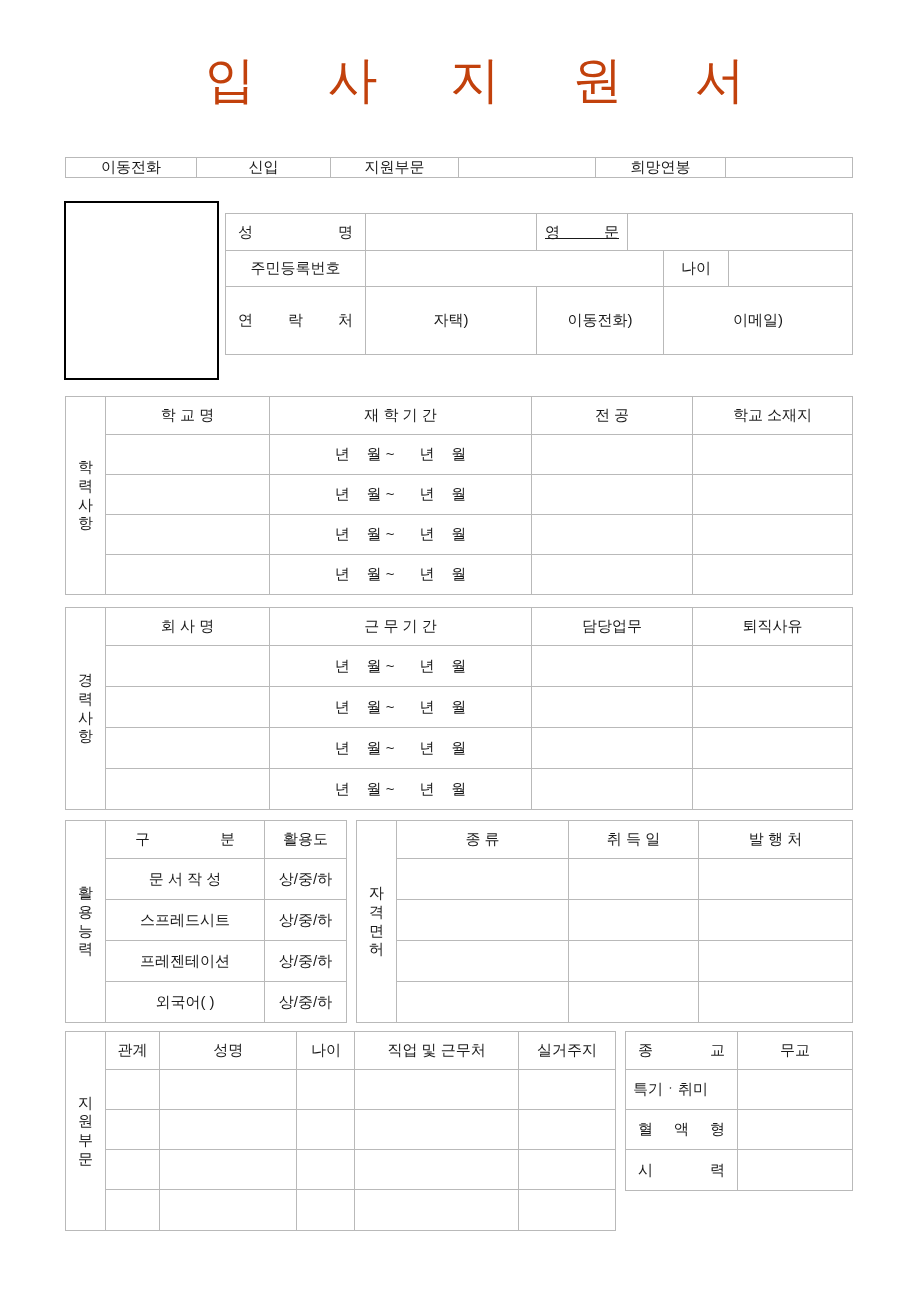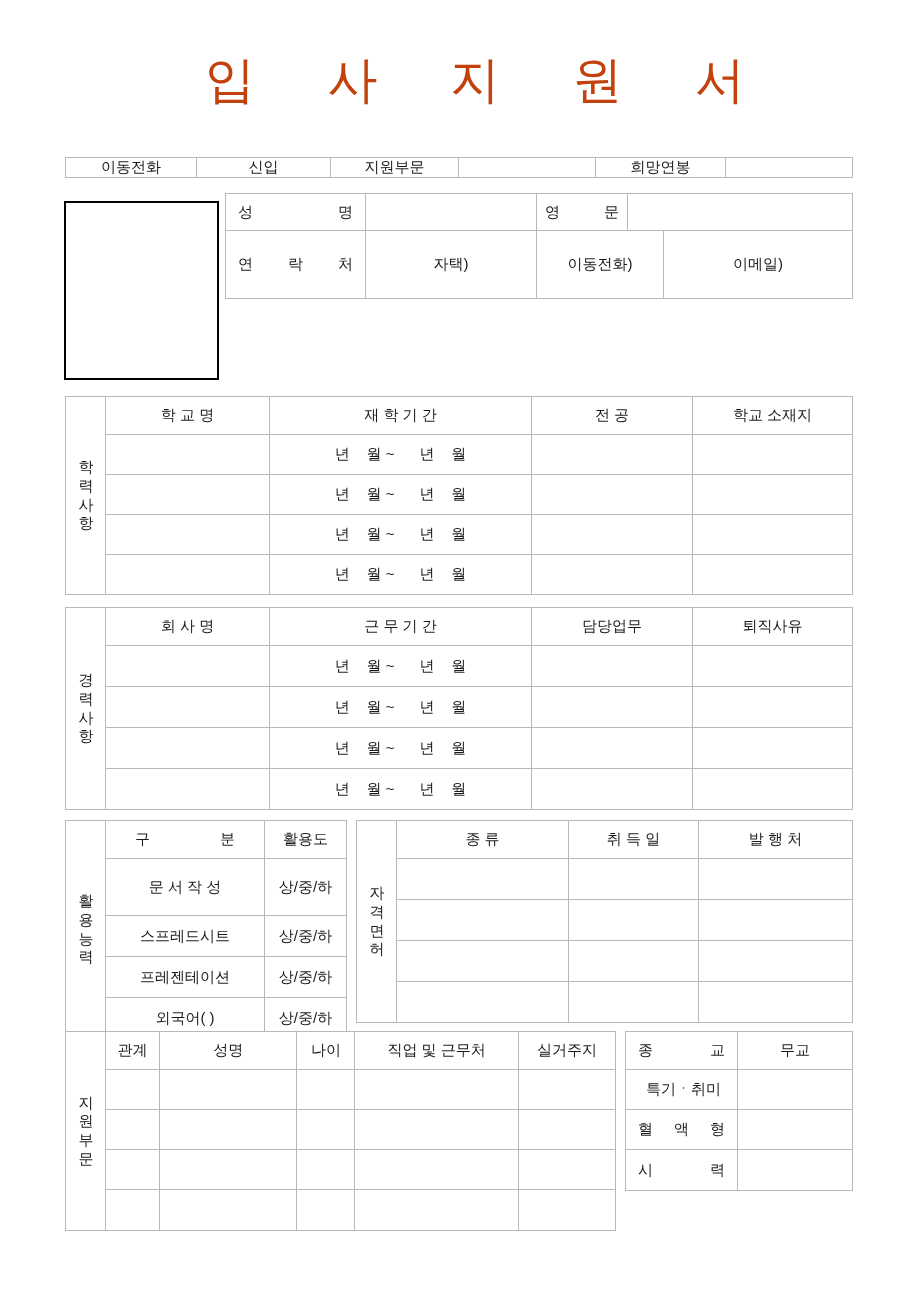--- a/index.html
+++ b/index.html
@@ -62,40 +62,40 @@
     display: block;
     text-align: justify;
     text-align-last: justify;
     padding: 0 9px;
   }
   .spread-narrow {
     display: block;
     text-align: justify;
     text-align-last: justify;
     padding: 0 5px;
+    text-decoration: underline;
   }
   .leftpad {
     display: block;
-    text-align: center;
+    text-align: left;
     padding-left: 4px;
   }
   
   td.vlabel {
     font-size: 15px;
     line-height: 1.95;
     letter-spacing: 0;
     word-break: break-all;
     padding: 0;
     width: 40px;
   }
   td.vlabel .vtxt {
     display: block;
     width: 16px;
     margin: 9px auto;
-    text-align: right;
   }
   td.topleft {
     text-align: left;
     vertical-align: top;
     padding-top: 2px;
     padding-left: 4px;
   }
 
   
   .photo-box {
@@ -104,21 +104,21 @@
     top: 201px;
     width: 155px;
     height: 179px;
     border: 2px solid #000;
     background: #fff;
     box-sizing: border-box;
   }
 
   
   #tbl-apply   { left: 65px;  top: 157px; width: 787px; }
-  #tbl-personal{ left: 225px; top: 193px; width: 627px; }
+  #tbl-personal{ left: 225px; top: 213px; width: 627px; }
   #tbl-edu     { left: 65px;  top: 396px; width: 787px; }
   #tbl-career  { left: 65px;  top: 607px; width: 787px; }
   #tbl-skill   { left: 65px;  top: 820px; width: 281px; }
   #tbl-license { left: 356px; top: 820px; width: 496px; }
   #tbl-family  { left: 65px;  top: 1031px; width: 551px; }
   #tbl-etc     { left: 625px; top: 1031px; width: 227px; }
 
   .datecell {
     font-size: 15px;
     letter-spacing: 0;
@@ -168,20 +168,26 @@
         <tr style="height:37px">
       <td class="lbl">
         <span class="spread">성 명</span>
       </td>
       <td></td>
       <td class="lbl">
         <span class="spread-narrow">영 문</span>
       </td>
       <td colspan="3"></td>
     </tr>
+    <tr style="height:36px">
+      <td class="lbl">주민등록번호</td>
+      <td colspan="3"></td>
+      <td class="lbl">나이</td>
+      <td></td>
+    </tr>
     <tr style="height:68px">
       <td class="lbl">
         <span class="spread">연 락 처</span>
       </td>
       <td class="topleft">자택)</td>
       <td class="topleft" colspan="2">이동전화)</td>
       <td class="topleft" colspan="2">이메일)</td>
     </tr>
   </tbody>
     </table>
@@ -285,21 +291,21 @@
     <tbody>
         <tr style="height:38px">
       <td class="vlabel" rowspan="5">
         <span class="vtxt">활용능력</span>
       </td>
       <td class="lbl">
         <span class="spread" style="padding:0 26px">구 분</span>
       </td>
       <td class="lbl">활용도</td>
     </tr>
-    <tr style="height:57px">
+    <tr style="height:41px">
       <td>문 서 작 성</td>
       <td>상/중/하</td>
     </tr>
     <tr style="height:41px">
       <td>스프레드시트</td>
       <td>상/중/하</td>
     </tr>
     <tr style="height:41px">
       <td>프레젠테이션</td>
       <td>상/중/하</td>

